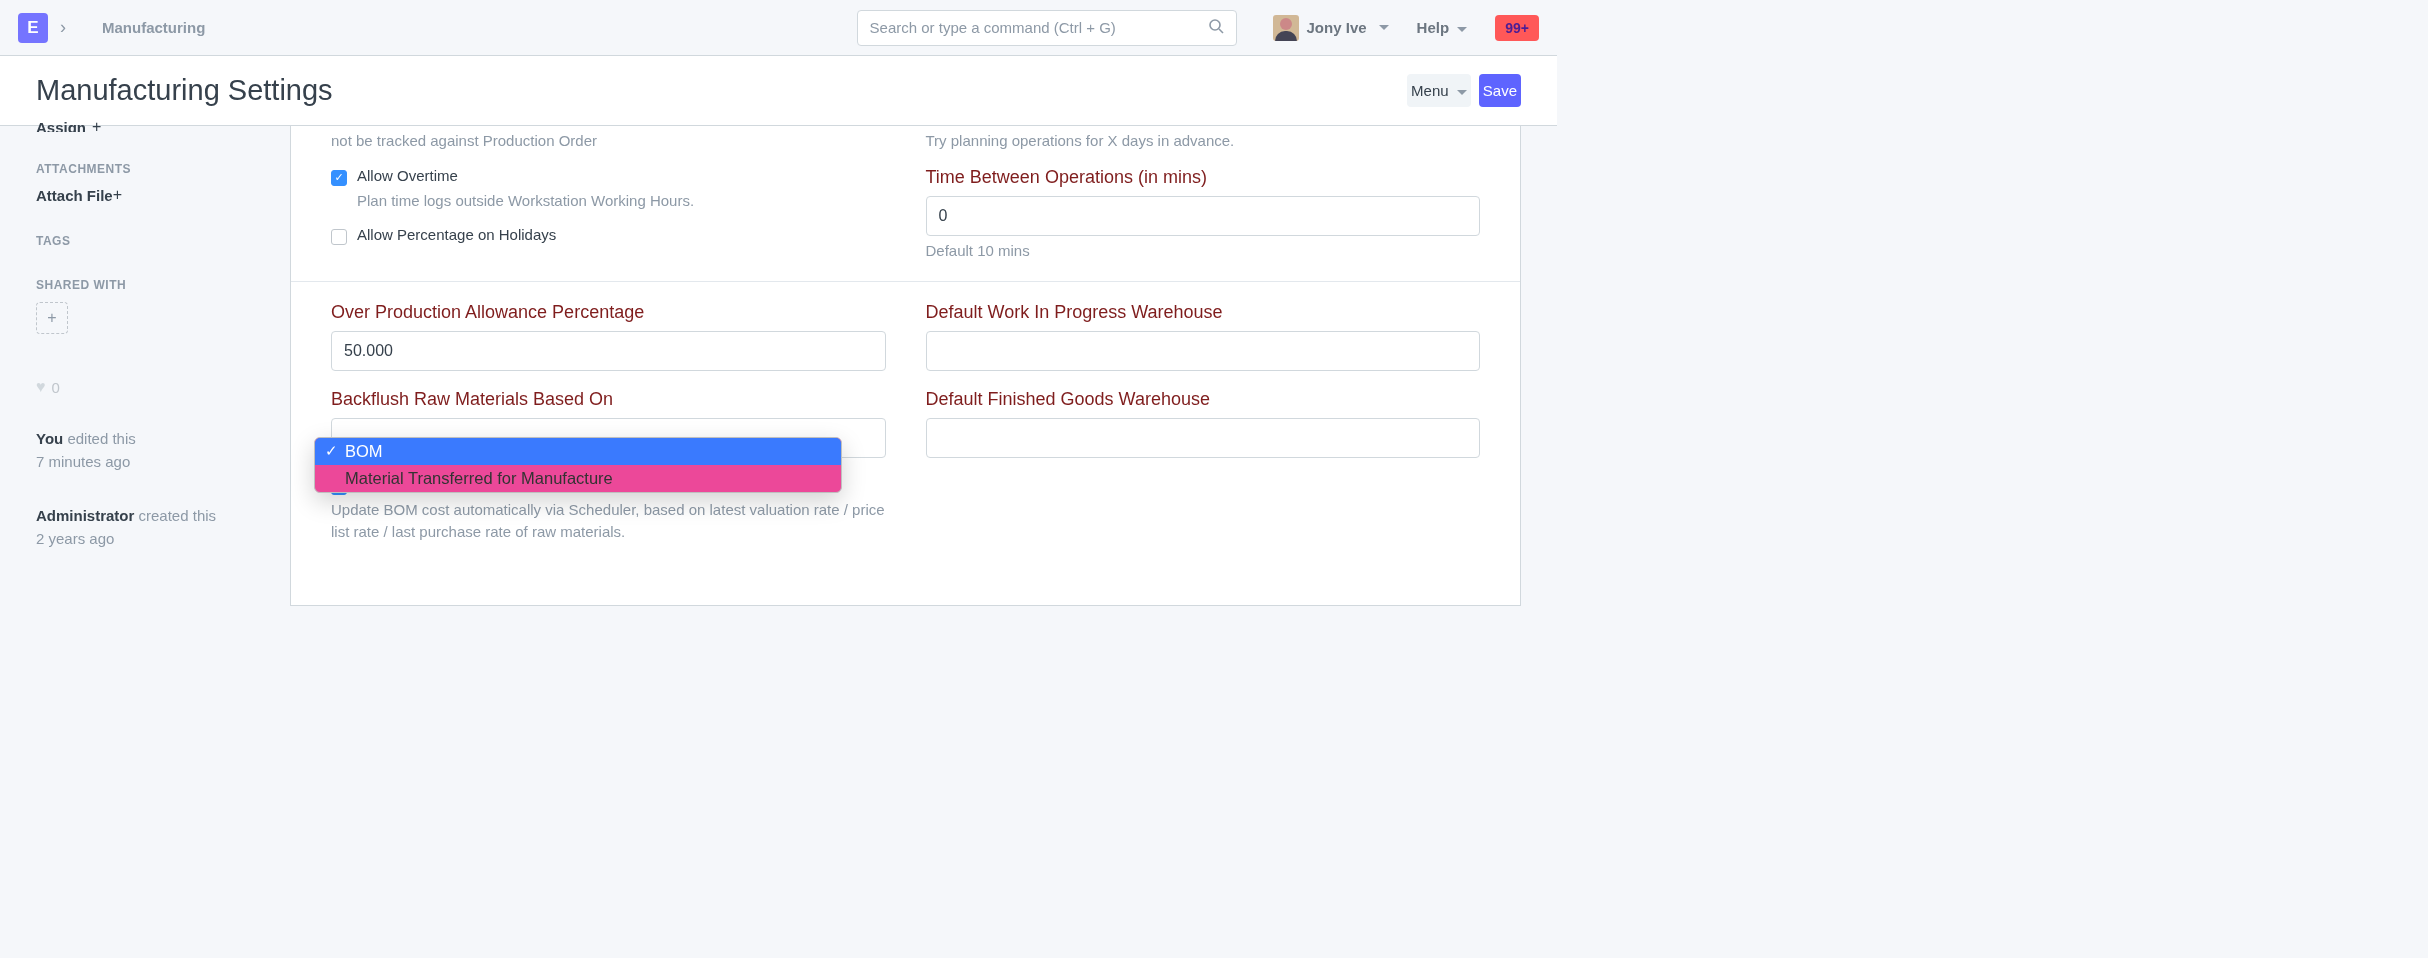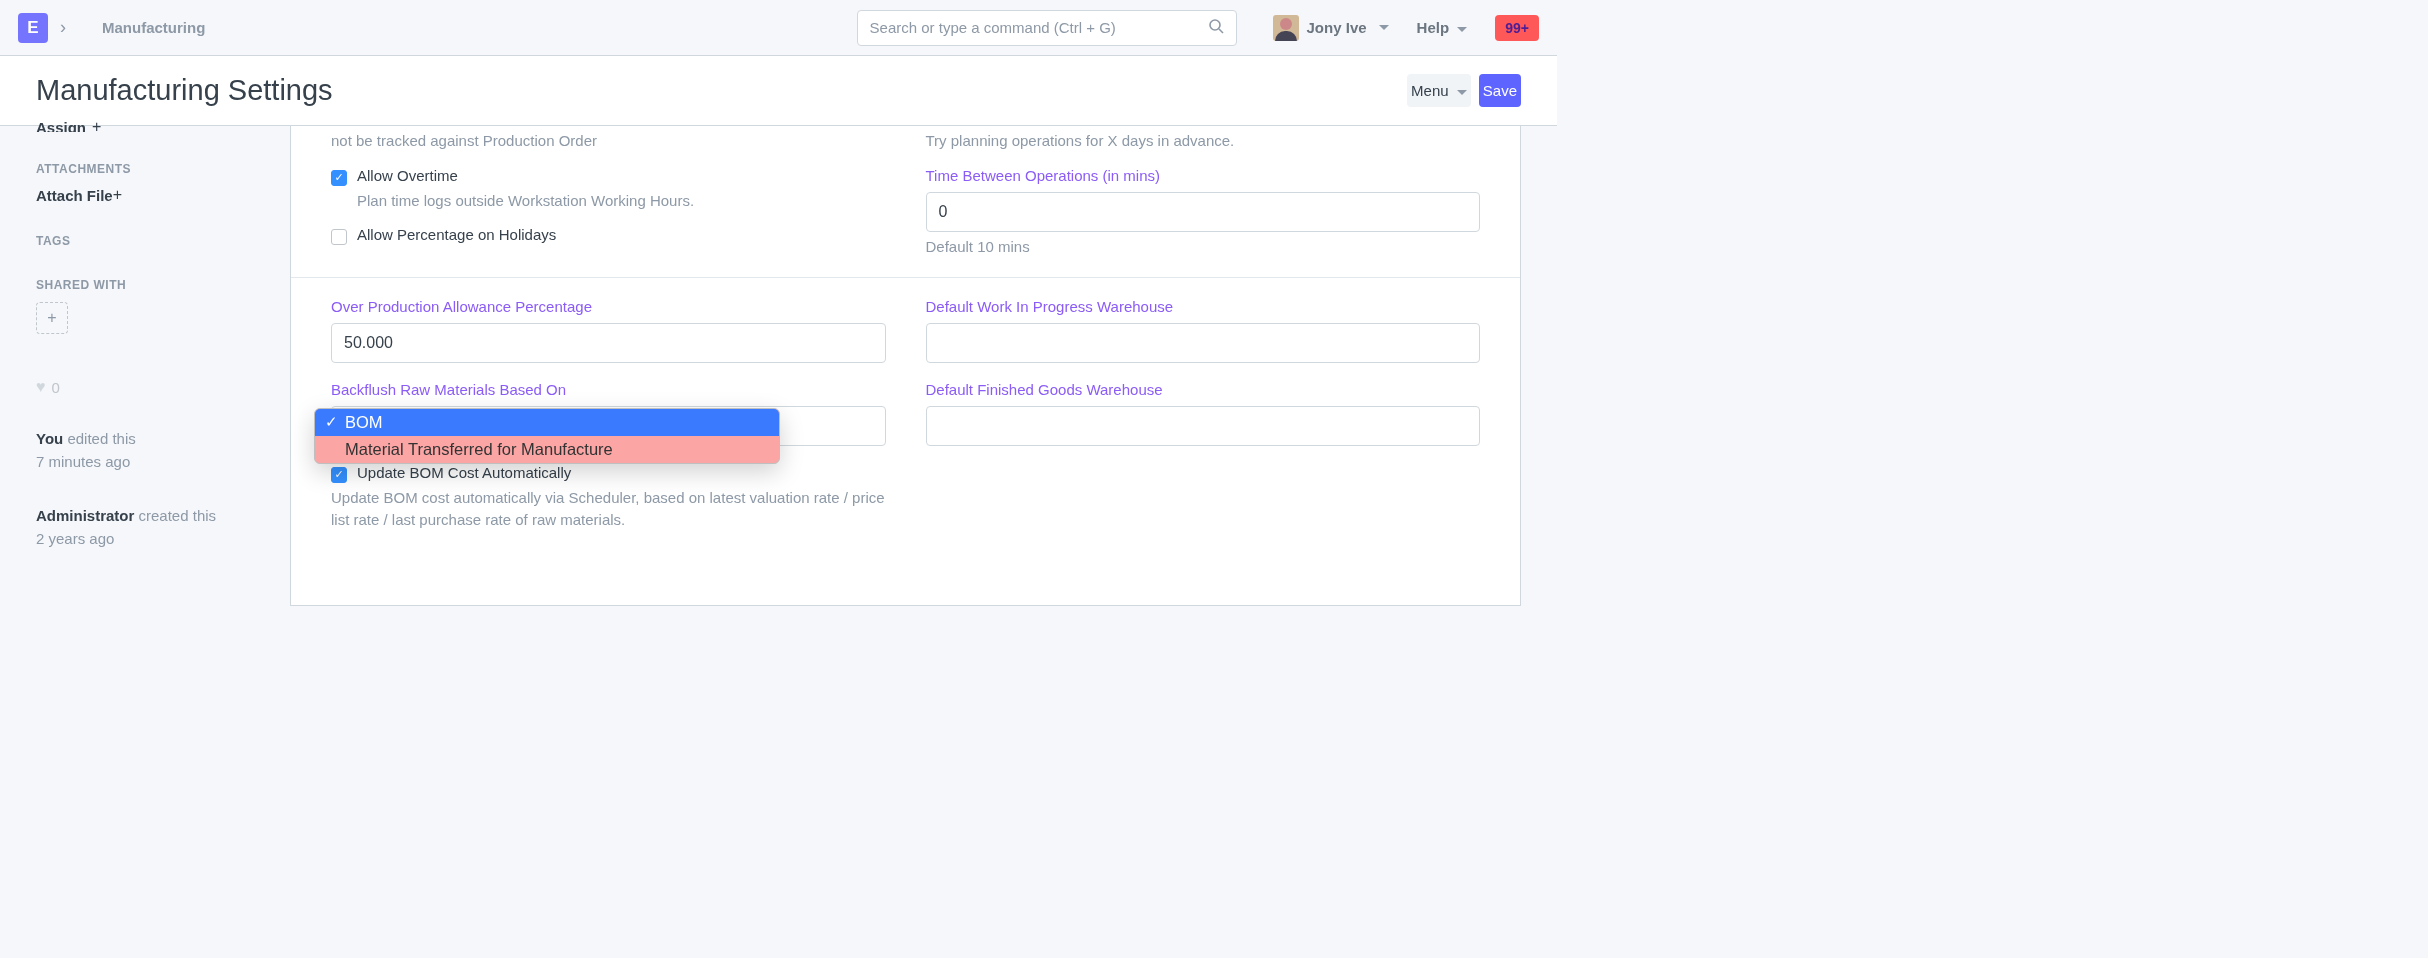--- a/index.html
+++ b/index.html
@@ -261,22 +261,22 @@
   }
   .check.checked {
     background: #3490ff;
     border-color: #3490ff;
   }
   .check-label {
     font-size: 15px;
     color: #36414c;
   }
   .field-label {
-    color: #8b5cf6;
-    font-size: 15px;
+    color: #7f1d1d;
+    font-size: 18px;
     margin-bottom: 8px;
     margin-top: 18px;
   }
   .field-label.first { margin-top: 0; }
   .text-input {
     width: 100%;
     height: 40px;
     border: 1px solid #d1d8dd;
     border-radius: 4px;
     padding: 0 12px;
@@ -286,23 +286,23 @@
   }
   .field-help {
     color: #8d99a6;
     font-size: 15px;
     margin-top: 6px;
   }
   
   .dropdown-pop {
     position: absolute;
     left: 23px;
-    top: 282px;
-    width: 466px;
-    background: #fca5a5;
+    top: 311px;
+    width: 528px;
+    background: #ec4899;
     border: 1px solid #bfbfbf;
     border-radius: 6px;
     box-shadow: 0 8px 24px rgba(0,0,0,0.18);
     overflow: hidden;
     z-index: 50;
   }
   .dropdown-option {
     padding: 4px 12px 4px 30px;
     font-size: 16.5px;
     color: #333;

